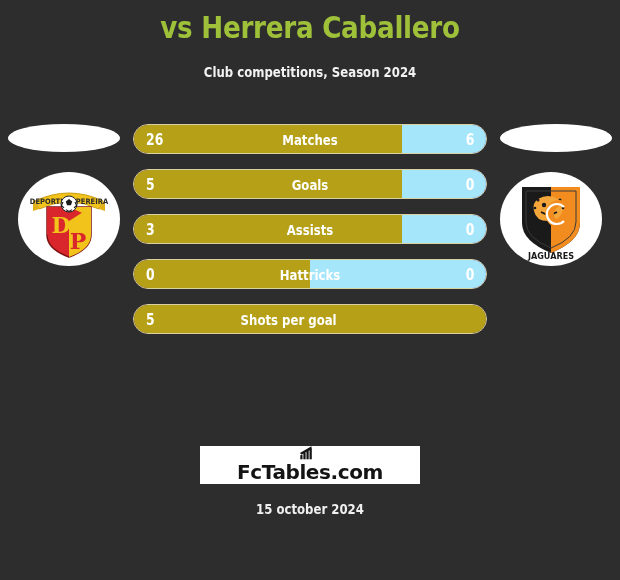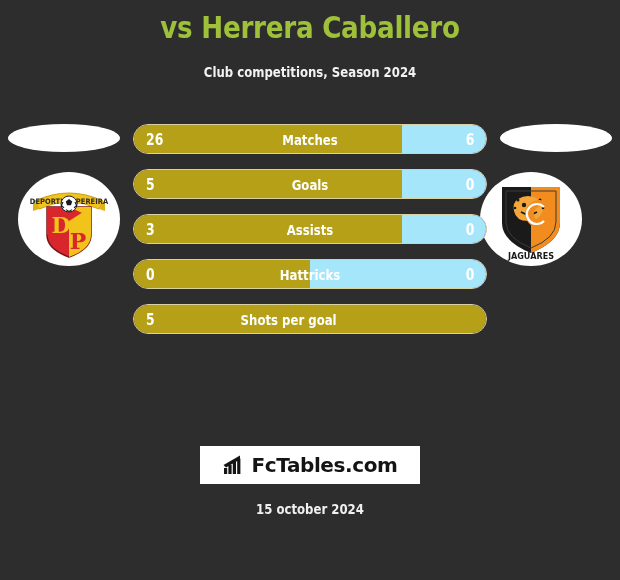--- a/index.html
+++ b/index.html
@@ -36,21 +36,21 @@
   
   .oval{
     position:absolute;
     background:#ffffff;
     border-radius:50%;
     overflow:hidden;
   }
   .oval-top-left{left:8px;top:124px;width:112px;height:28px;}
   .oval-top-right{left:500px;top:124px;width:112px;height:28px;}
   .oval-main-left{left:18px;top:172px;width:102px;height:94px;}
-  .oval-main-right{left:480px;top:172px;width:102px;height:94px;}
+  .oval-main-right{left:500px;top:172px;width:102px;height:94px;}
 
   
   .crest-pereira{position:absolute;left:50%;top:50%;transform:translate(-50%,-50%);width:84px;height:84px;}
 
   
   .crest-jaguares{position:absolute;left:50%;top:50%;transform:translate(-50%,-50%);width:86px;height:84px;}
 
   
   .rows{position:absolute;left:133px;top:124px;width:354px;}
   .row{
@@ -92,21 +92,21 @@
     font-family:"DejaVu Sans Condensed","Liberation Sans", sans-serif;
     transform:scaleX(0.93);
     z-index:3;
   }
   .row.single .label{left:0;right:0;padding-right:46px;box-sizing:border-box;}
 
   
   .fctables{
     position:absolute;left:200px;top:446px;width:220px;height:38px;
     background:#ffffff;
-    display:flex;align-items:center;justify-content:center;
+    display:flex;align-items:center;justify-content:center;flex-direction:column;
   }
   .fct-icon{width:24px;height:20px;margin-right:5px;display:block;}
   .fct-text{
     font-size:20px;font-weight:bold;color:#141414;
     font-family:"DejaVu Sans","Liberation Sans", sans-serif;
     letter-spacing:-0.4px;
   }
   .date{
     position:absolute;left:0;top:501px;width:620px;
     text-align:center;

